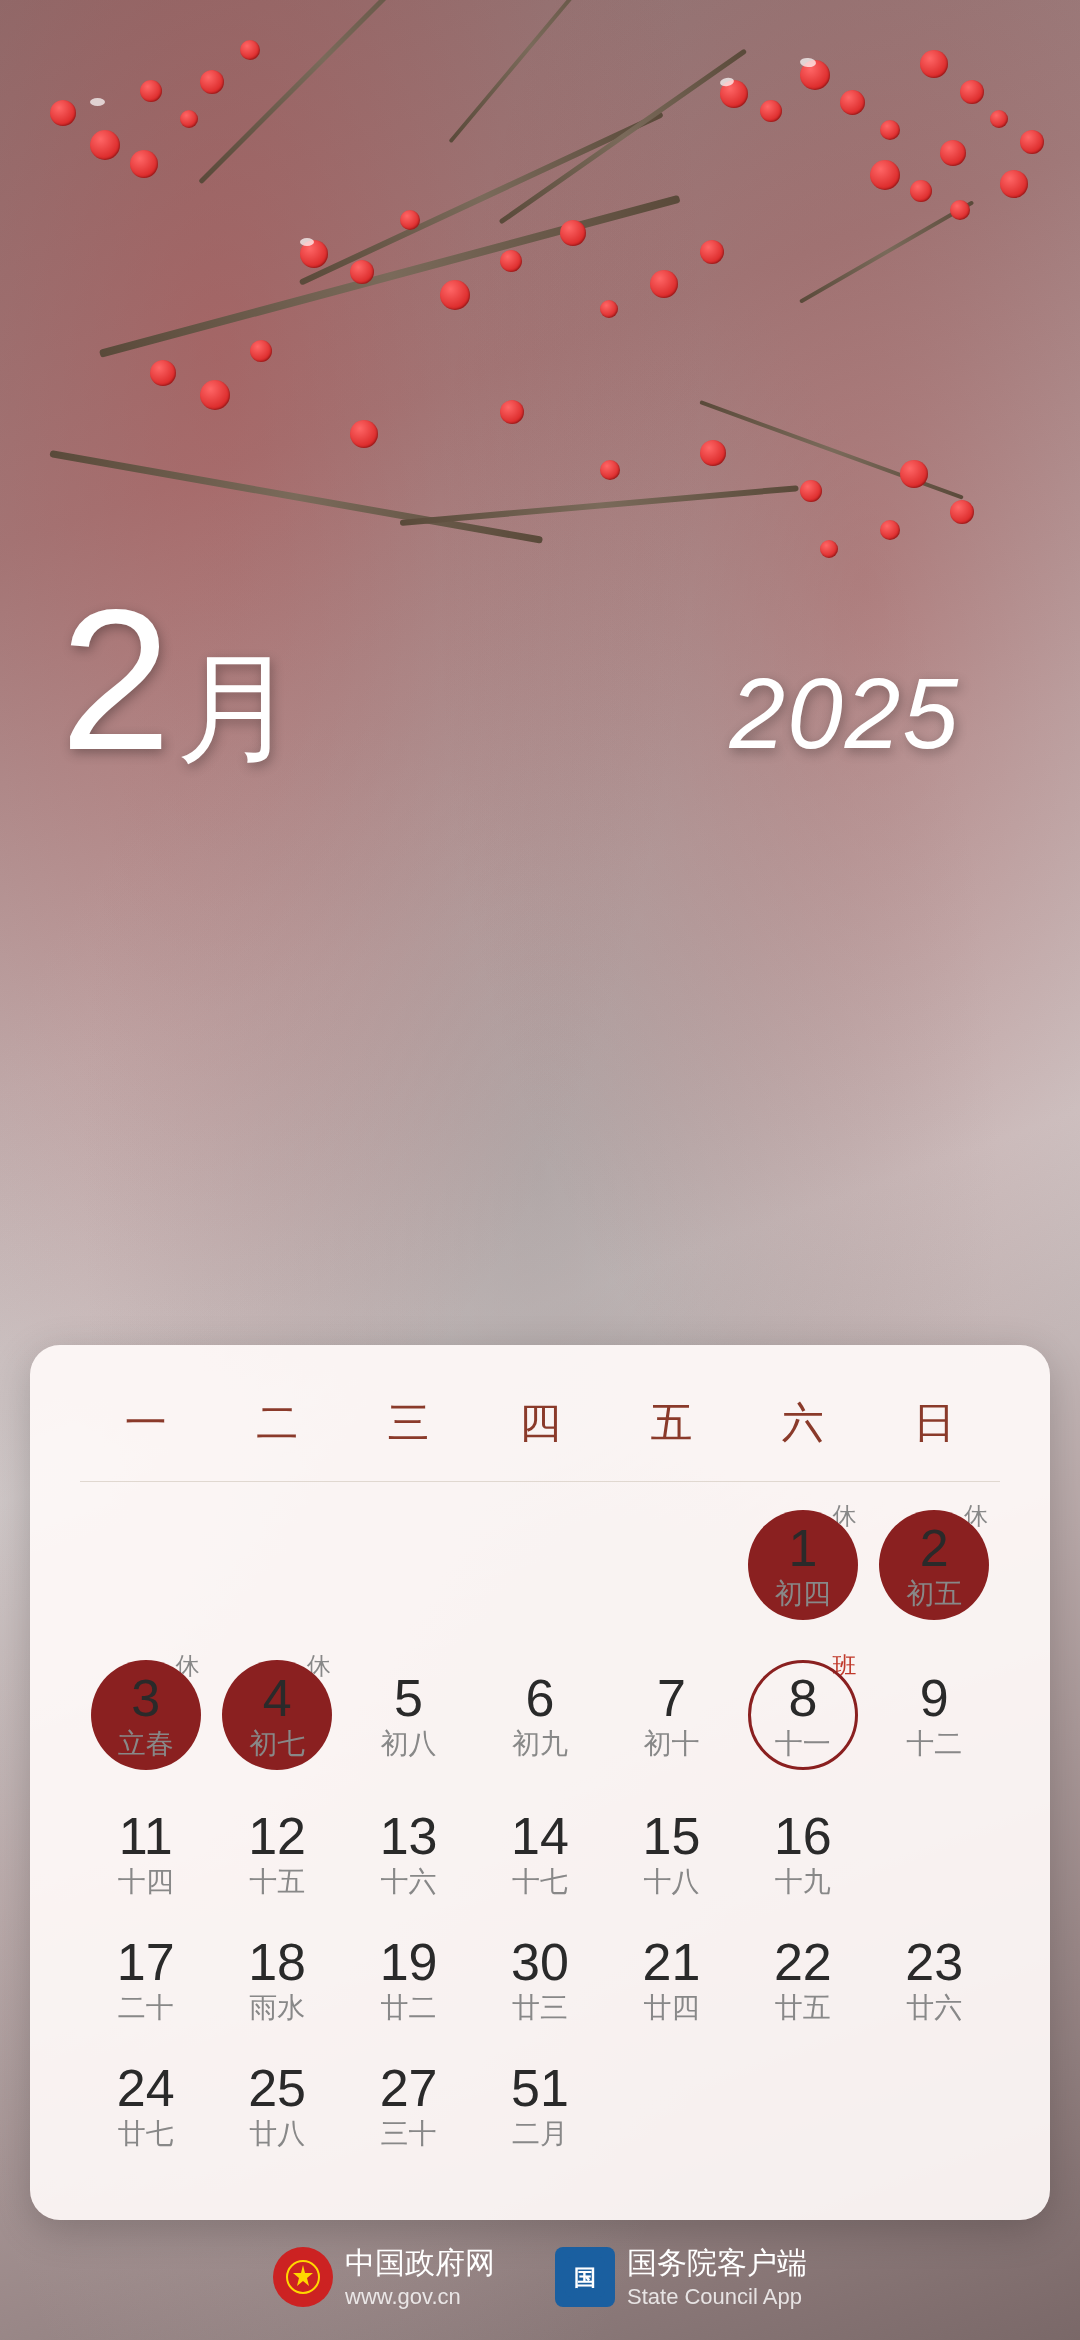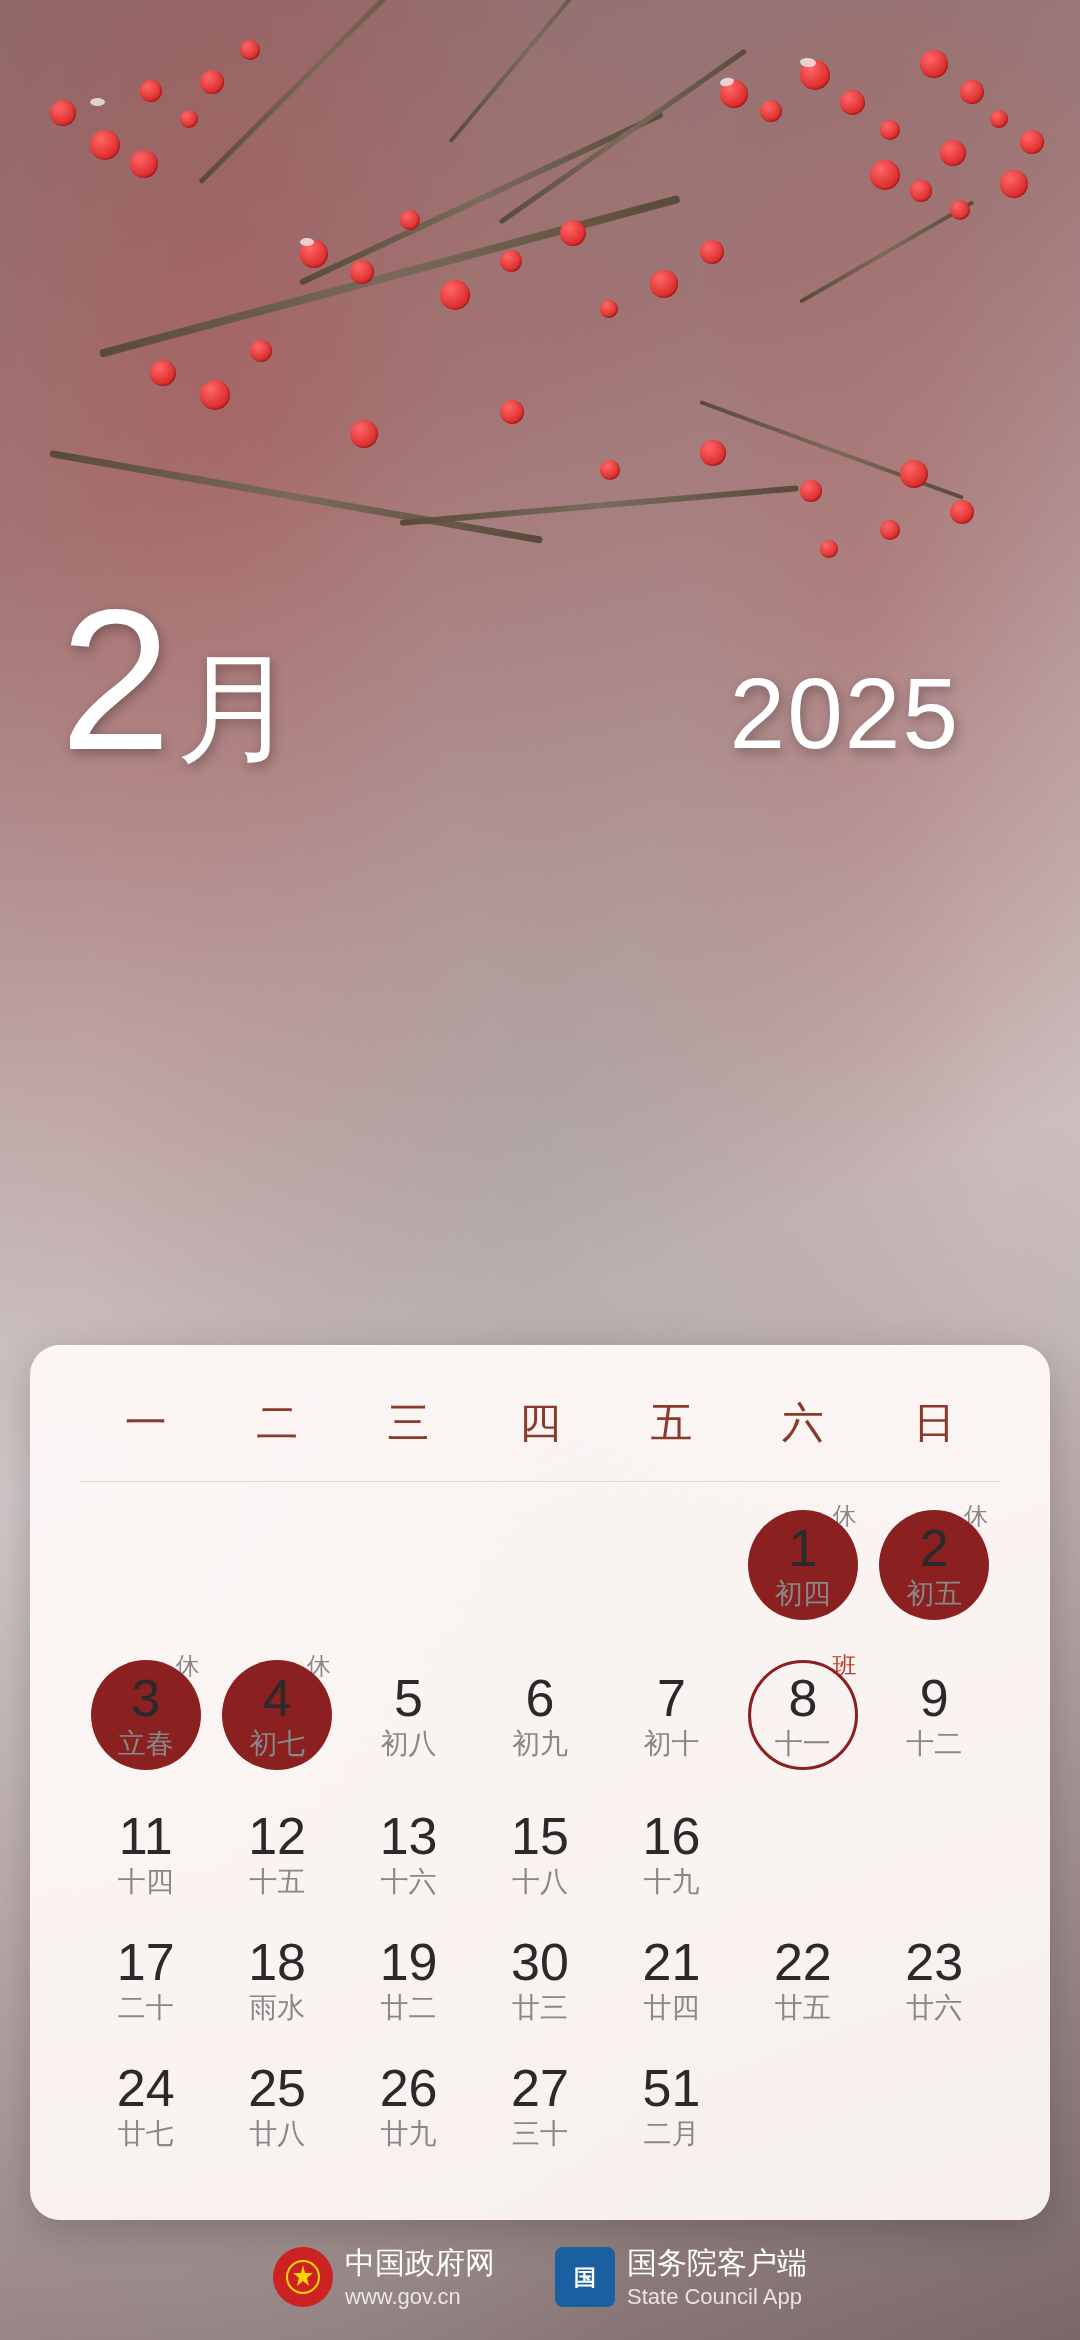--- a/index.html
+++ b/index.html
@@ -69,20 +69,21 @@
       text-shadow: 2px 4px 12px rgba(0,0,0,0.3);
       margin-left: 10px;
     }
     .year-number {
       position: absolute;
       right: 60px;
       bottom: 20px;
       font-size: 100px;
       font-weight: 300;
       color: white;
+      font-style: italic;
       text-shadow: 2px 4px 12px rgba(0,0,0,0.3);
       letter-spacing: 2px;
     }
     
     .calendar-panel {
       position: absolute;
       bottom: 120px;
       left: 30px;
       right: 30px;
       background: rgba(255, 250, 248, 0.92);
@@ -406,20 +407,24 @@
     </div>
     <div class="cal-cell">
       <span class="day-num">12</span>
       <span class="lunar-label">十五</span>
     </div>
     <div class="cal-cell">
       <span class="day-num">13</span>
       <span class="lunar-label">十六</span>
     </div>
     <div class="cal-cell">
+      <span class="day-num">14</span>
+      <span class="lunar-label">十七</span>
+    </div>
+    <div class="cal-cell">
       <span class="day-num">15</span>
       <span class="lunar-label">十八</span>
     </div>
     <div class="cal-cell">
       <span class="day-num">16</span>
       <span class="lunar-label">十九</span>
     </div>
   </div>
 
   <div class="calendar-grid">
@@ -454,24 +459,20 @@
   </div>
 
   <div class="calendar-grid">
     <div class="cal-cell">
       <span class="day-num">24</span>
       <span class="lunar-label">廿七</span>
     </div>
     <div class="cal-cell">
       <span class="day-num">25</span>
       <span class="lunar-label">廿八</span>
-    </div>
-    <div class="cal-cell">
-      <span class="day-num">26</span>
-      <span class="lunar-label">廿九</span>
     </div>
     <div class="cal-cell">
       <span class="day-num">27</span>
       <span class="lunar-label">三十</span>
     </div>
     <div class="cal-cell">
       <span class="day-num">51</span>
       <span class="lunar-label">二月</span>
     </div>
     <div class="cal-cell empty"></div>

